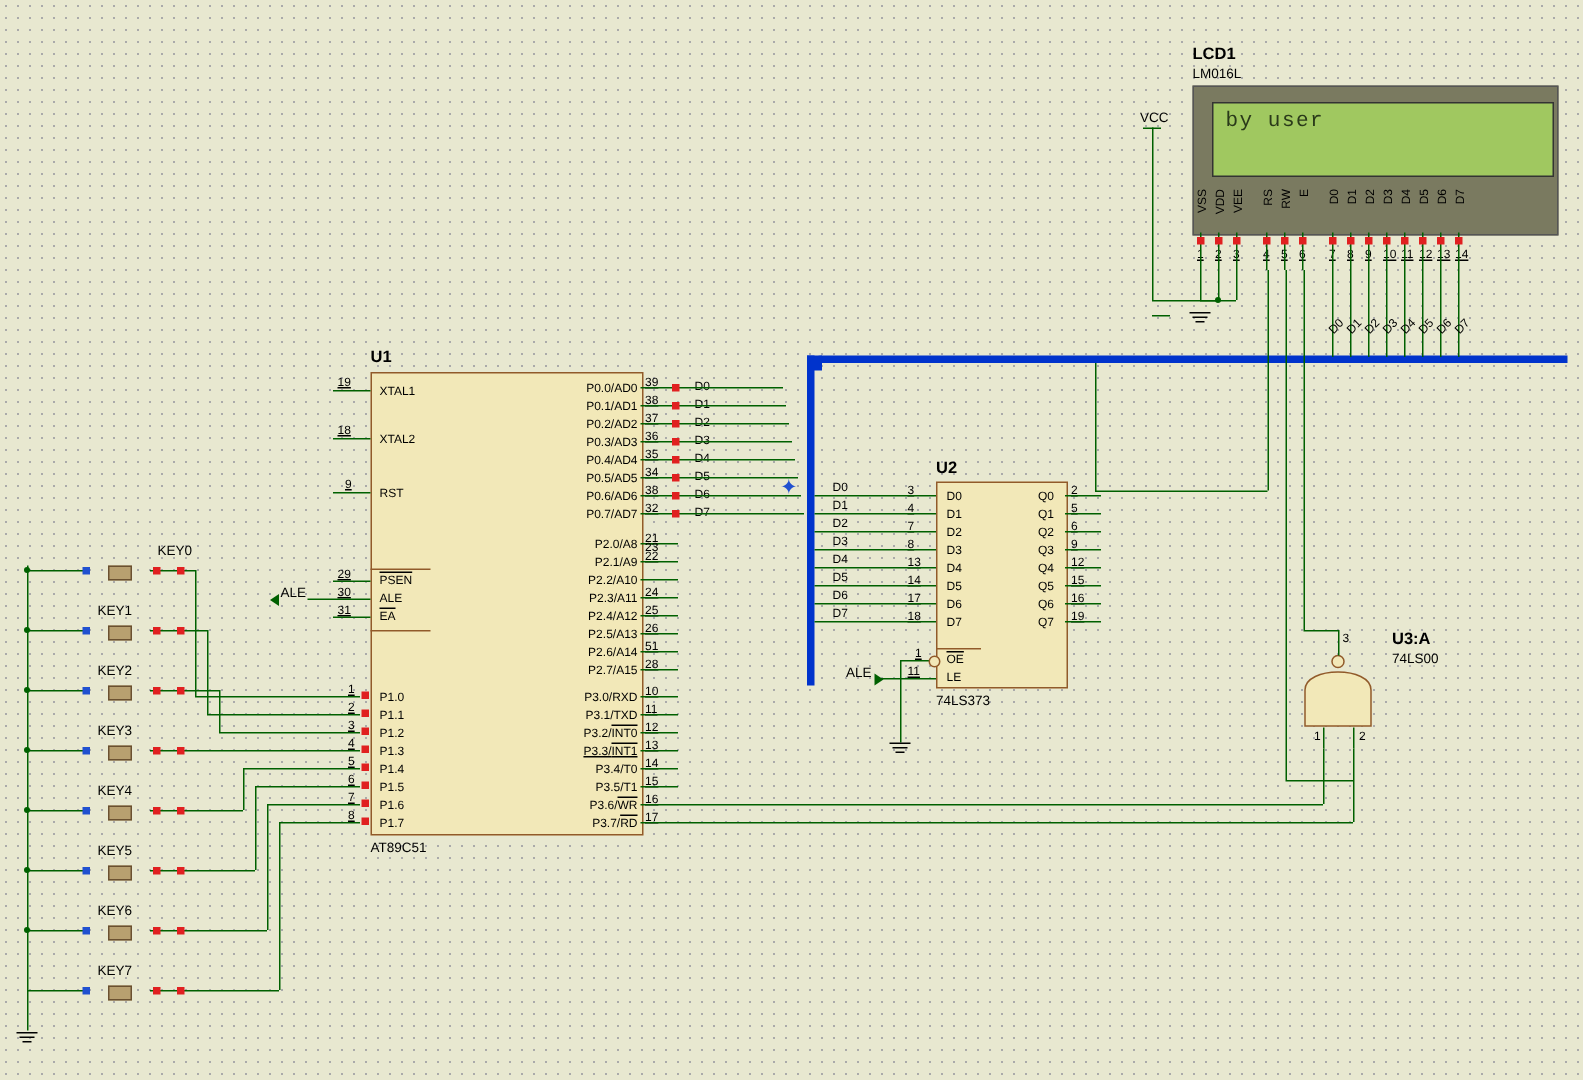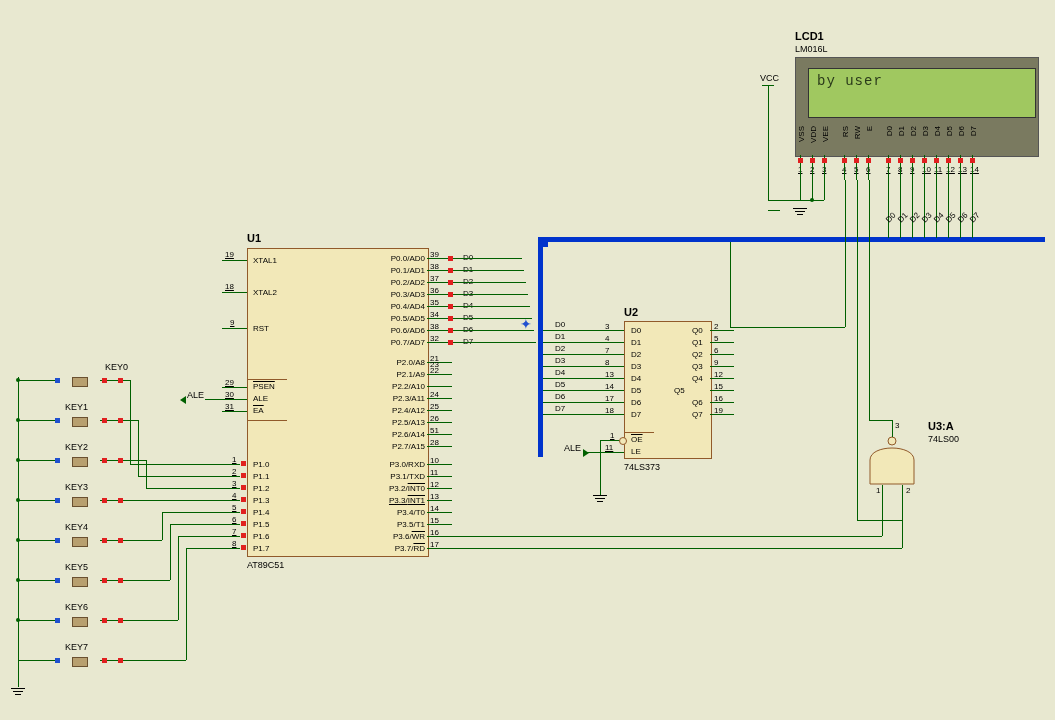--- a/index.html
+++ b/index.html
@@ -272,21 +272,21 @@
     <div class="wire wire-h" style="left:710px;top:342px;width:24px;"></div>
     <div class="pin-label" style="left:692px;top:350px;">Q2</div>
     <div class="pin-num" style="left:714px;top:346px;text-decoration:underline;">6</div>
     <div class="wire wire-h" style="left:710px;top:354px;width:24px;"></div>
     <div class="pin-label" style="left:692px;top:362px;text-align:center;">Q3</div>
     <div class="pin-num" style="left:714px;top:358px;text-decoration:underline;">9</div>
     <div class="wire wire-h" style="left:710px;top:366px;width:24px;"></div>
     <div class="pin-label" style="left:692px;top:374px;">Q4</div>
     <div class="pin-num" style="left:714px;top:370px;text-decoration:underline;">12</div>
     <div class="wire wire-h" style="left:710px;top:378px;width:24px;"></div>
-    <div class="pin-label" style="left:674px;top:386px;">Q5</div>
+    <div class="pin-label" style="left:692px;top:386px;">Q5</div>
     <div class="pin-num" style="left:714px;top:382px;text-decoration:underline;">15</div>
     <div class="wire wire-h" style="left:710px;top:390px;width:24px;"></div>
     <div class="pin-label" style="left:692px;top:398px;">Q6</div>
     <div class="pin-num" style="left:714px;top:394px;text-decoration:underline;">16</div>
     <div class="wire wire-h" style="left:710px;top:402px;width:24px;"></div>
     <div class="pin-label" style="left:692px;top:410px;">Q7</div>
     <div class="pin-num" style="left:714px;top:406px;text-decoration:underline;">19</div>
     <div class="wire wire-h" style="left:710px;top:414px;width:24px;"></div>
   </div>
 

